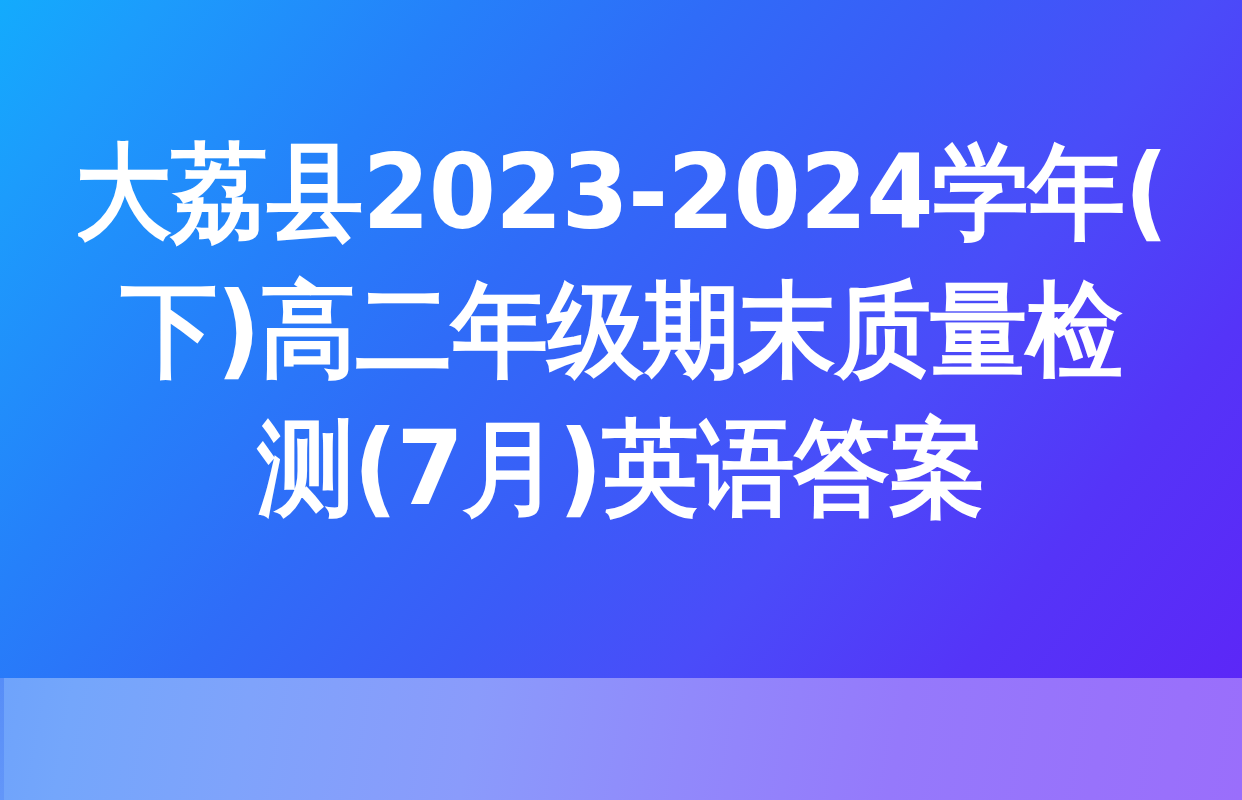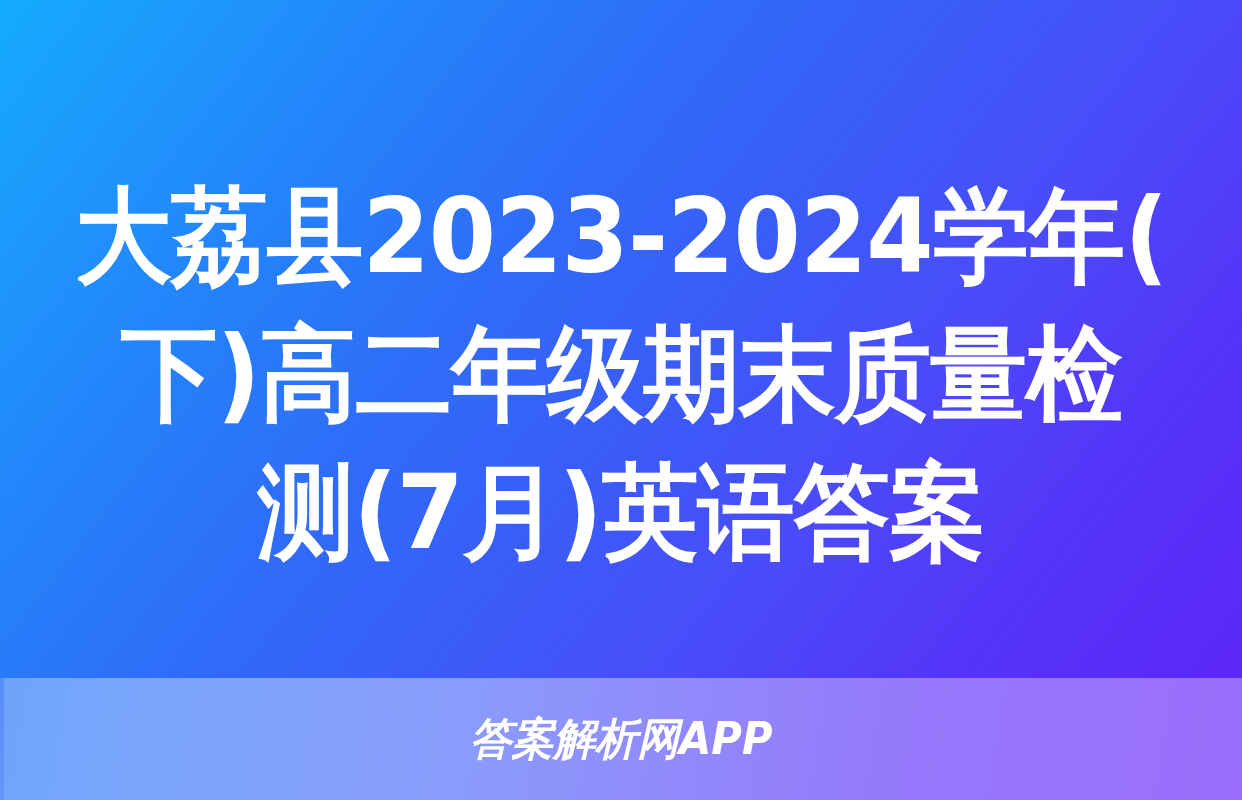--- a/index.html
+++ b/index.html
@@ -66,21 +66,20 @@
     left: 0;
     top: 0;
     width: 1242px;
     height: 678px;
     display: flex;
     flex-direction: column;
     align-items: center;
     justify-content: center;
     padding-bottom: 18px;
     box-sizing: border-box;
-    margin-top: 44px;
   }
   .title-line {
     color: #ffffff;
     font-family: "DejaVu Sans", "Liberation Sans", sans-serif;
     font-weight: 700;
     font-size: 104px;
     line-height: 138px;
     letter-spacing: -1px;
     white-space: nowrap;
     transform: scaleX(0.93);
@@ -117,17 +116,14 @@
   <div class="bg-main"></div>
   <div class="bg-band"></div>
   <div class="band-edge"></div>
 
   <div class="title-block">
     <div class="title-line">大荔县2023-2024学年(</div>
     <div class="title-line">下)高二年级期末质量检</div>
     <div class="title-line">测(7月)英语答案</div>
   </div>
 
-  <div class="watermark">
-    <div class="watermark-text">答案解析网APP</div>
-  </div>
 
 </div>
 
 </body></html>

